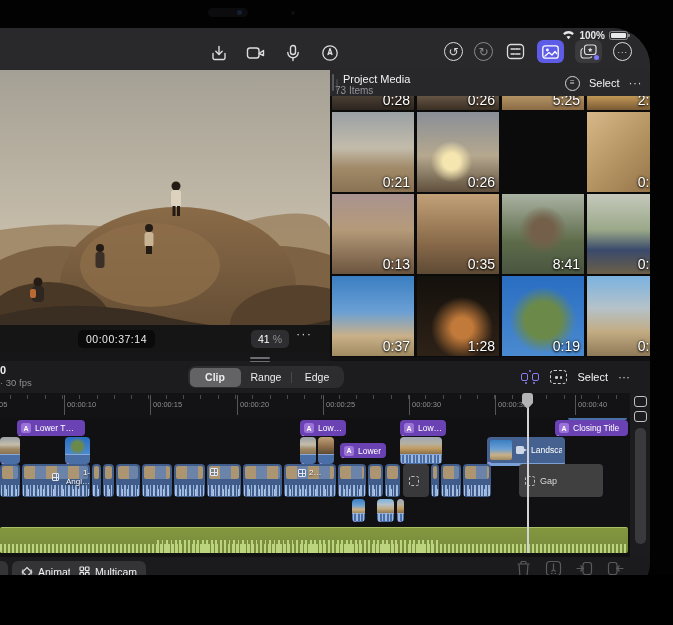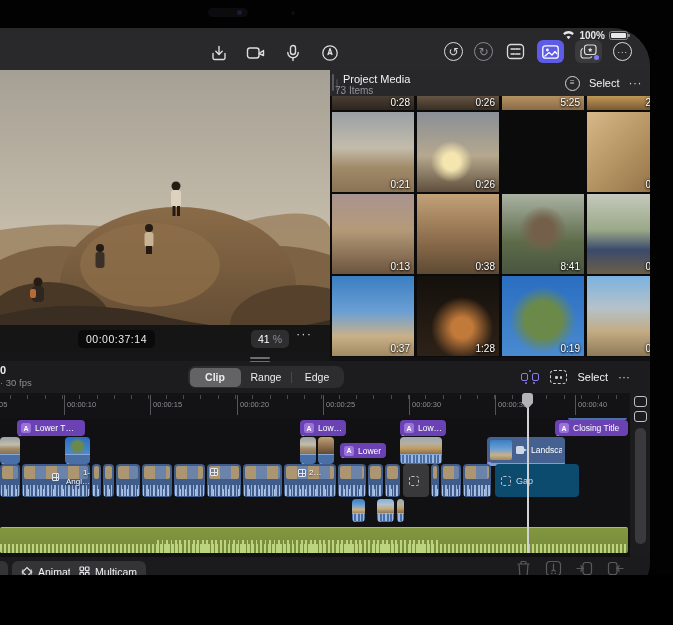--- a/index.html
+++ b/index.html
@@ -41,21 +41,21 @@
   .mh-bar1{position:absolute;left:2px;top:4px;width:2px;height:17px;background:#58585c;border-radius:1px;}
   .mh-bar2{position:absolute;left:6px;top:9px;width:2px;height:12px;background:#3f3f42;border-radius:1px;}
   .mh-title{position:absolute;left:13px;top:3px;font-size:11px;color:#f2f2f4;}
   .mh-count{position:absolute;left:5px;top:15px;font-size:10px;color:#93939a;}
   .mh-right{position:absolute;right:8px;top:0;height:26px;display:flex;align-items:center;gap:9px;}
   .filter-ic{width:15px;height:15px;border:1.2px solid #d4d4d8;border-radius:50%;display:flex;align-items:center;justify-content:center;font-size:8px;color:#d4d4d8;line-height:1;}
   .mh-select{font-size:11px;color:#f2f2f4;}
   .mh-more{font-size:12px;color:#d4d4d8;letter-spacing:.5px;}
   .mgrid{position:absolute;top:0;left:0;right:0;bottom:0;}
   .mcell{position:absolute;overflow:hidden;background:#4a4438;}
-  .mdur{position:absolute;right:4px;bottom:2px;font-size:10px;color:#fff;text-shadow:0 0 3px rgba(0,0,0,.95),0 1px 2px rgba(0,0,0,.9);}
+  .mdur{position:absolute;right:4px;bottom:2px;font-size:14px;color:#fff;text-shadow:0 0 3px rgba(0,0,0,.95),0 1px 2px rgba(0,0,0,.9);}
   
   .v-dusk1{background:linear-gradient(180deg,#4e4236 0%,#2c251e 100%);}
   .v-dusk2{background:linear-gradient(180deg,#6b5a48 0%,#3a2f24 100%);}
   .v-tan{background:linear-gradient(180deg,#b99868 0%,#8a6b45 100%);}
   .v-gold{background:linear-gradient(180deg,#c9a05a 0%,#7a5a35 100%);}
   .v-rockfield{background:linear-gradient(180deg,#9aa0a4 0%,#c3bcab 45%,#a08a68 70%,#8a7354 100%);}
   .v-sunset{background:radial-gradient(circle at 42% 62%,#f5e6b0 0 12%,rgba(0,0,0,0) 30%),linear-gradient(180deg,#8a8f98 0%,#b5a88e 55%,#5f4f3c 100%);}
   .v-hill{background:linear-gradient(180deg,#9fa8b4 0%,#b5b0a0 40%,#c29f66 65%,#8a6f47 100%);}
   .v-rockclose{background:linear-gradient(135deg,#d8b888 0%,#b08f5e 55%,#8a6a42 100%);}
   .v-rocks2{background:linear-gradient(180deg,#a9938f 0%,#b59a79 45%,#6b543e 100%);}
@@ -103,21 +103,21 @@
   .c-thumb .bb{position:absolute;bottom:0;left:0;right:0;height:38%;background:#4a6ea6;border-top:1px solid #8aa8d4;}
   .wave{position:absolute;left:1px;right:1px;bottom:1px;background:repeating-linear-gradient(90deg,#9db6dd 0 1.5px,rgba(0,0,0,0) 1.5px 3.5px);}
   .wave2{position:absolute;left:1px;right:1px;bottom:1px;background:repeating-linear-gradient(90deg,#aec4e4 0 1px,rgba(0,0,0,0) 1px 5px);}
   .c-main{background:#3f5c8a;}
   .c-main .strip{position:absolute;top:2px;left:2px;right:2px;height:13px;border-radius:2px;background:repeating-linear-gradient(90deg,#b69a6f 0 11px,#6f87ab 11px 22px);opacity:.92;}
   .c-main .mlbl{position:absolute;top:4px;font-size:8px;color:#fff;text-shadow:0 1px 2px rgba(0,0,0,.8);display:flex;align-items:center;gap:3px;}
   .mcbadge{width:8px;height:8px;border:1px solid #dfe6f2;position:relative;border-radius:1px;background:rgba(63,92,138,.4);}
   .mcbadge::before{content:"";position:absolute;left:3px;top:0;bottom:0;width:1px;background:#dfe6f2;}
   .mcbadge::after{content:"";position:absolute;top:3px;left:0;right:0;height:1px;background:#dfe6f2;}
   .c-gap{background:#39393c;display:flex;align-items:center;gap:5px;padding:0 6px;}
-  .c-gap.sel{background:#0c4a6e;}
+  .c-gap.sel{background:#404040;margin-left:24px;}
   .gapic{flex:0 0 auto;width:10px;height:10px;border:1.2px dashed #bcbcc2;border-radius:2.5px;}
   .c-gap .clbl{color:#d8d8dc;font-size:9px;}
   .c-land{background:#44618f;border-bottom:3px solid #7aa0d8;display:flex;align-items:center;gap:4px;padding:0 3px;}
   .land-th{flex:0 0 auto;width:22px;height:20px;border-radius:2px;}
   .cam-ic{flex:0 0 auto;width:11px;height:8px;position:relative;}
   .cam-ic::before{content:"";position:absolute;left:0;top:0;width:8px;height:8px;background:#cfd8e8;border-radius:1.5px;}
   .cam-ic::after{content:"";position:absolute;right:0;top:1.5px;border-left:4px solid #cfd8e8;border-top:2.5px solid rgba(0,0,0,0);border-bottom:2.5px solid rgba(0,0,0,0);}
   .stem{position:absolute;width:4px;height:4px;background:#b08ae6;border-radius:1px;bottom:-3px;left:0;}
   .c-audio{background:linear-gradient(180deg,#83973f 0%,#76893c 100%);border-top:1px solid #a8bf63;border-radius:2px;}
   .c-audio .aw1{position:absolute;left:0;right:0;bottom:0;height:9px;background:repeating-linear-gradient(90deg,#bdd47e 0 2px,rgba(0,0,0,0) 2px 4px);}
@@ -295,21 +295,21 @@
           <div class="mcell v-sunset" style="left: 87px; top: 42px; width: 82px; height: 80px;">
             <div class="mdur">0:26</div>
           </div>
           <div class="mcell v-rockclose" style="left: 257px; top: 42px; width: 82px; height: 80px;">
             <div class="mdur">0:12</div>
           </div>
           <div class="mcell v-rocks2" style="left: 2px; top: 124px; width: 82px; height: 80px;">
             <div class="mdur">0:13</div>
           </div>
           <div class="mcell v-rocks3" style="left: 87px; top: 124px; width: 82px; height: 80px;">
-            <div class="mdur">0:38</div>
+            <div class="mdur">0:35</div>
           </div>
           <div class="mcell v-person" style="left: 172px; top: 124px; width: 82px; height: 80px;">
             <div class="mdur">8:41</div>
           </div>
           <div class="mcell v-hiker" style="left: 257px; top: 124px; width: 82px; height: 80px;">
             <div class="mdur">0:26</div>
           </div>
           <div class="mcell v-bluesky" style="left: 2px; top: 206px; width: 82px; height: 80px;">
             <div class="mdur">0:37</div>
           </div>

